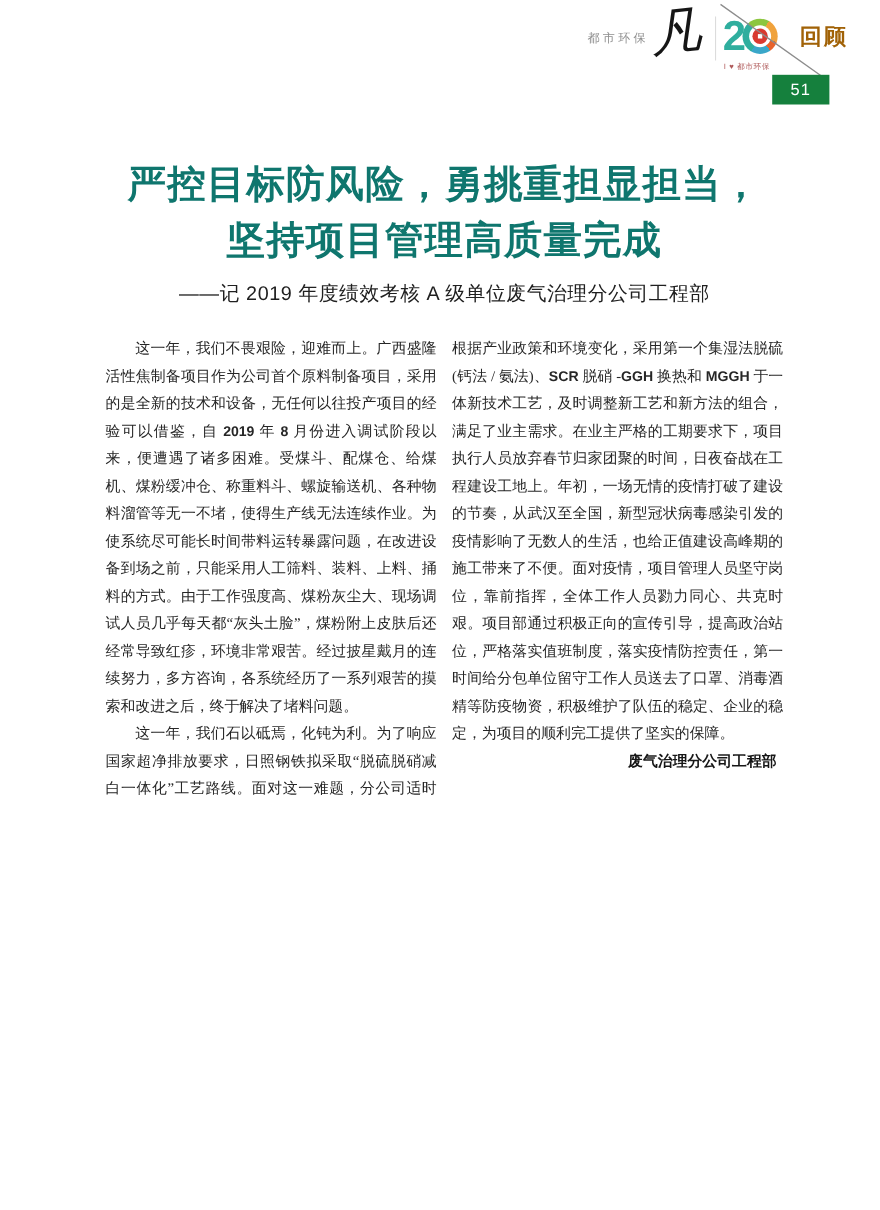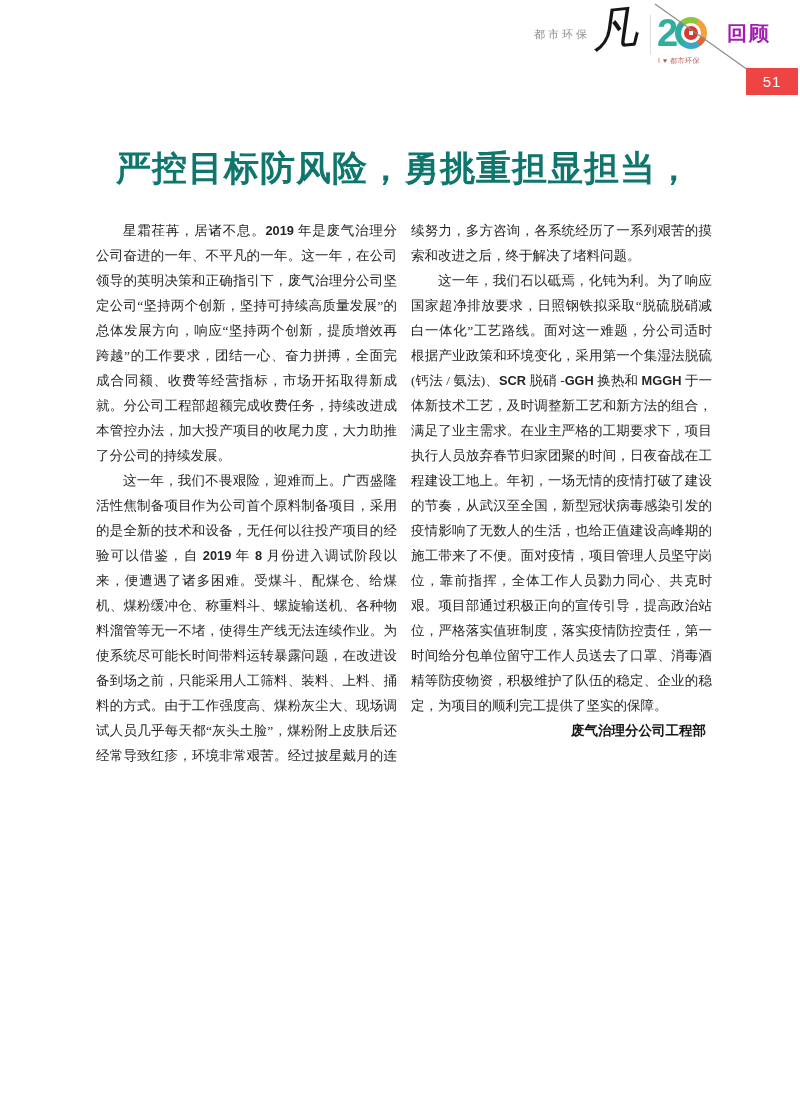--- a/index.html
+++ b/index.html
@@ -47,26 +47,26 @@
   }
   .ring .ring-spark {
     position:absolute; left:14px; top:14px; width:4px; height:4px; background:#ffffff;
   }
   .tagline {
     position:absolute; left:658px; top:56px;
     font-size:7px; letter-spacing:0.5px; color:#b05b5b; white-space:nowrap;
   }
   .section-label {
     position:absolute; left:727px; top:20px;
-    font-size:20px; font-weight:bold; letter-spacing:2px; color:#a21caf;
+    font-size:20px; font-weight:bold; letter-spacing:2px; color:#a16207;
   }
   .diag-line { position:absolute; left:645px; top:0; }
   .page-badge {
-    position:absolute; left:746px; top:68px; width:52px; height:27px;
-    background:#ef4444; color:#ffffff;
+    position:absolute; left:702px; top:68px; width:52px; height:27px;
+    background:#15803d; color:#ffffff;
     display:flex; align-items:center; justify-content:center;
     font-size:15px; letter-spacing:1px;
   }
 
   
   .article { position:absolute; left:96px; top:142px; width:616px; }
   .title {
     text-align:center; font-size:35px; line-height:51px;
     font-weight:bold; letter-spacing:1px; color:#0f766e;
   }
@@ -117,23 +117,24 @@
     <line x1="10" y1="4" x2="103" y2="70" stroke="#8c8c8c" stroke-width="1.2"></line>
   </svg>
 
   <div class="page-badge">
     <span>51</span>
   </div>
 
   <div class="article">
     <h1 class="title">
       <span style="display:block">严控目标防风险，勇挑重担显担当，</span>
+      <span style="display:block">坚持项目管理高质量完成</span>
     </h1>
+    <div class="subtitle">——记 2019 年度绩效考核 A 级单位废气治理分公司工程部</div>
 
     <div class="body">
-      <p class="latin-bold">星霜荏苒，居诸不息。<b>2019</b> 年是废气治理分公司奋进的一年、不平凡的一年。这一年，在公司领导的英明决策和正确指引下，废气治理分公司坚定公司“坚持两个创新，坚持可持续高质量发展”的总体发展方向，响应“坚持两个创新，提质增效再跨越”的工作要求，团结一心、奋力拼搏，全面完成合同额、收费等经营指标，市场开拓取得新成就。分公司工程部超额完成收费任务，持续改进成本管控办法，加大投产项目的收尾力度，大力助推了分公司的持续发展。</p>
       <p class="latin-bold">这一年，我们不畏艰险，迎难而上。广西盛隆活性焦制备项目作为公司首个原料制备项目，采用的是全新的技术和设备，无任何以往投产项目的经验可以借鉴，自 <b>2019</b> 年 <b>8</b> 月份进入调试阶段以来，便遭遇了诸多困难。受煤斗、配煤仓、给煤机、煤粉缓冲仓、称重料斗、螺旋输送机、各种物料溜管等无一不堵，使得生产线无法连续作业。为使系统尽可能长时间带料运转暴露问题，在改进设备到场之前，只能采用人工筛料、装料、上料、捅料的方式。由于工作强度高、煤粉灰尘大、现场调试人员几乎每天都“灰头土脸”，煤粉附上皮肤后还经常导致红疹，环境非常艰苦。经过披星戴月的连续努力，多方咨询，各系统经历了一系列艰苦的摸索和改进之后，终于解决了堵料问题。</p>
       <p class="latin-bold">这一年，我们石以砥焉，化钝为利。为了响应国家超净排放要求，日照钢铁拟采取“脱硫脱硝减白一体化”工艺路线。面对这一难题，分公司适时根据产业政策和环境变化，采用第一个集湿法脱硫(钙法 / 氨法)、<b>SCR</b> 脱硝 -<b>GGH</b> 换热和 <b>MGGH</b> 于一体新技术工艺，及时调整新工艺和新方法的组合，满足了业主需求。在业主严格的工期要求下，项目执行人员放弃春节归家团聚的时间，日夜奋战在工程建设工地上。年初，一场无情的疫情打破了建设的节奏，从武汉至全国，新型冠状病毒感染引发的疫情影响了无数人的生活，也给正值建设高峰期的施工带来了不便。面对疫情，项目管理人员坚守岗位，靠前指挥，全体工作人员勠力同心、共克时艰。项目部通过积极正向的宣传引导，提高政治站位，严格落实值班制度，落实疫情防控责任，第一时间给分包单位留守工作人员送去了口罩、消毒酒精等防疫物资，积极维护了队伍的稳定、企业的稳定，为项目的顺利完工提供了坚实的保障。</p>
       <p class="signature">废气治理分公司工程部</p>
     </div>
   </div>
 
 </div>
 
 </body></html>

